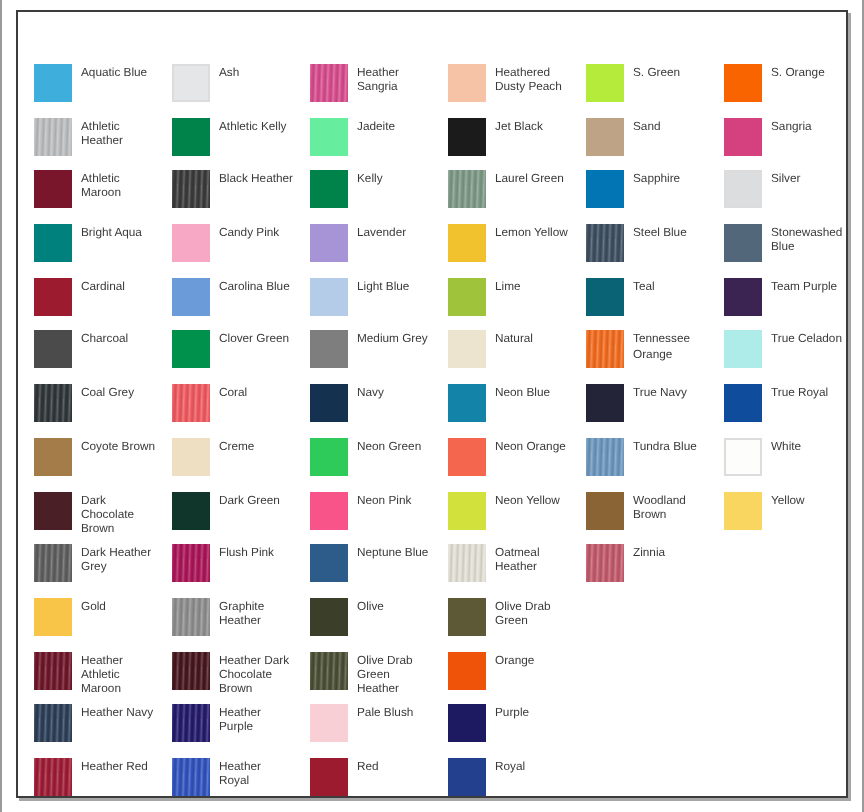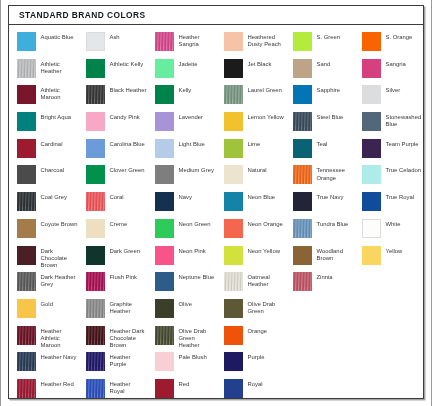--- a/index.html
+++ b/index.html
@@ -127,23 +127,20 @@
 </head>
 <body>
 
 <div id="page">
 
   <div class="edge-rule left"></div>
   <div class="edge-rule right"></div>
 
   <div class="card">
 
-    <div class="card-header">
-      <div class="card-title">STANDARD BRAND COLORS</div>
-    </div>
 
     <div class="grid" id="swatch-grid">
         <div class="row">
           <div class="cell">
             <div class="swatch" style="background: rgb(62, 174, 220);"></div>
             <div class="label">Aquatic Blue</div>
           </div>
           <div class="cell">
             <div class="swatch outline" style="background: rgb(228, 230, 232);"></div>
             <div class="label">Ash</div>

